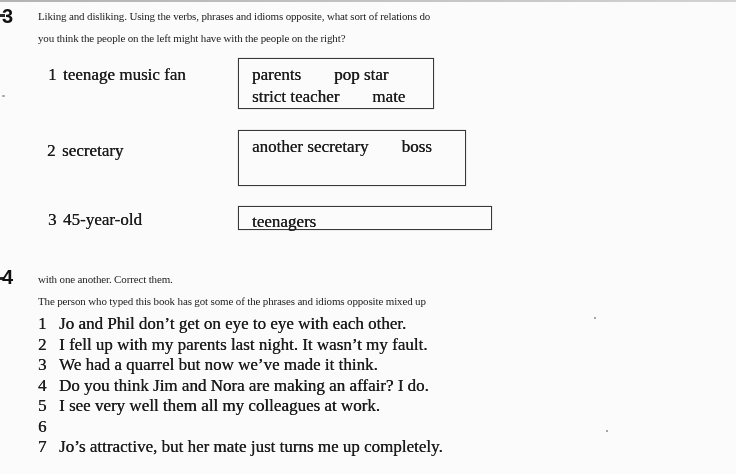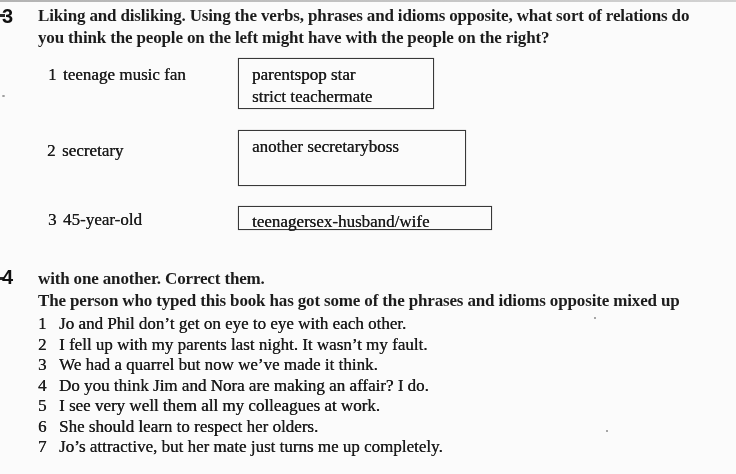--- a/index.html
+++ b/index.html
@@ -32,22 +32,22 @@
     font-size: 20px;
     line-height: 20px;
     color: #111;
   }
   .ex-number.n3 { left: 2px; top: 6px; }
   .ex-number.n4 { left: 2px; top: 267px; }
 
   .prompt {
     position: absolute;
     left: 38px;
-    font-weight: 700;
-    font-size: 17px;
+    font-weight: 400;
+    font-size: 11px;
     line-height: 22px;
     letter-spacing: -0.15px;
     white-space: nowrap;
   }
   .prompt.p3 { top: 5px; }
   .prompt.p4 { top: 268px; }
 
   .match-item {
     position: absolute;
     display: flex;
@@ -66,20 +66,21 @@
     border: 1.6px solid #383838;
     box-shadow: 0 0 1px rgba(0,0,0,.35);
     background: transparent;
     box-sizing: border-box;
     padding: 5px 0 0 13px;
     font-size: 17px;
     text-shadow: 0.3px 0 0 currentColor;
   }
   .options-box .row {
     display: flex;
+    gap: 33px;
     line-height: 21.5px;
     white-space: nowrap;
   }
   .options-box.b1 { left: 238px; top: 58px;  width: 196px; height: 51px; }
   .options-box.b2 { left: 238px; top: 130px; width: 228px; height: 56px; }
   .options-box.b3 { left: 238px; top: 206px; width: 254px; height: 24px; padding-top: 4px; }
 
   .sentence-list {
     position: absolute;
     left: 38px;
@@ -138,21 +139,20 @@
     </div>
   </div>
 
   <div class="match-item m3">
     <span class="num">3</span>
     <span>45-year-old</span>
   </div>
   <div class="options-box b3">
     <div class="row">
       <span>teenagers</span>
-      <span>ex-husband/wife</span>
     </div>
   </div>
 
   <div class="ex-number n4">4</div>
   <div class="prompt p4">
     <div>with one another. Correct them.</div>
     <div>The person who typed this book has got some of the phrases and idioms opposite mixed up</div>
   </div>
 
   <div class="sentence-list">
@@ -171,21 +171,20 @@
     <div class="ex4-item">
       <span class="num">4</span>
       <span>Do you think Jim and Nora are making an affair? I do.</span>
     </div>
     <div class="ex4-item">
       <span class="num">5</span>
       <span>I see very well them all my colleagues at work.</span>
     </div>
     <div class="ex4-item">
       <span class="num">6</span>
-      <span>She should learn to respect her olders.</span>
     </div>
     <div class="ex4-item">
       <span class="num">7</span>
       <span>Jo’s attractive, but her mate just turns me up completely.</span>
     </div>
   </div>
 
 </div>
 
 </body></html>

